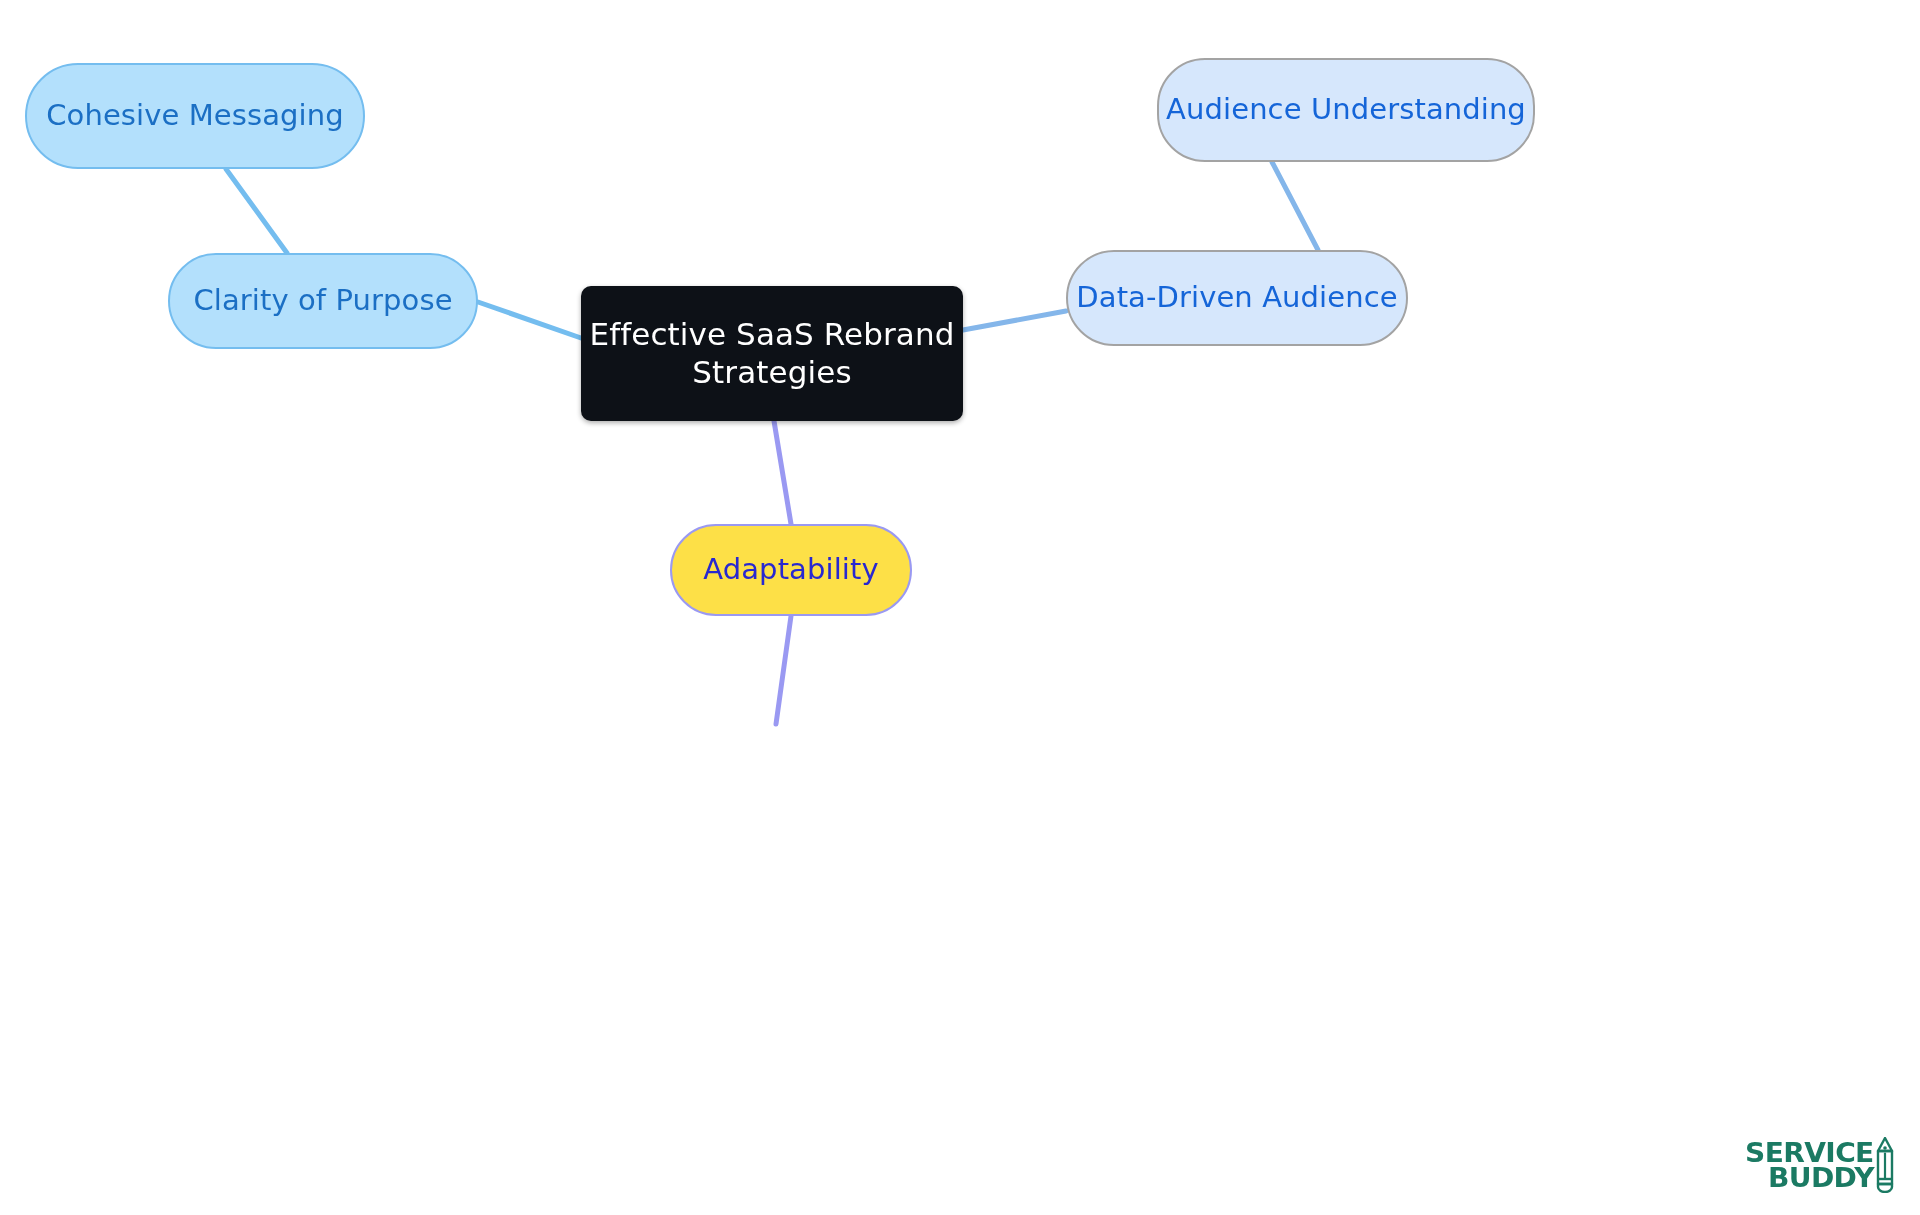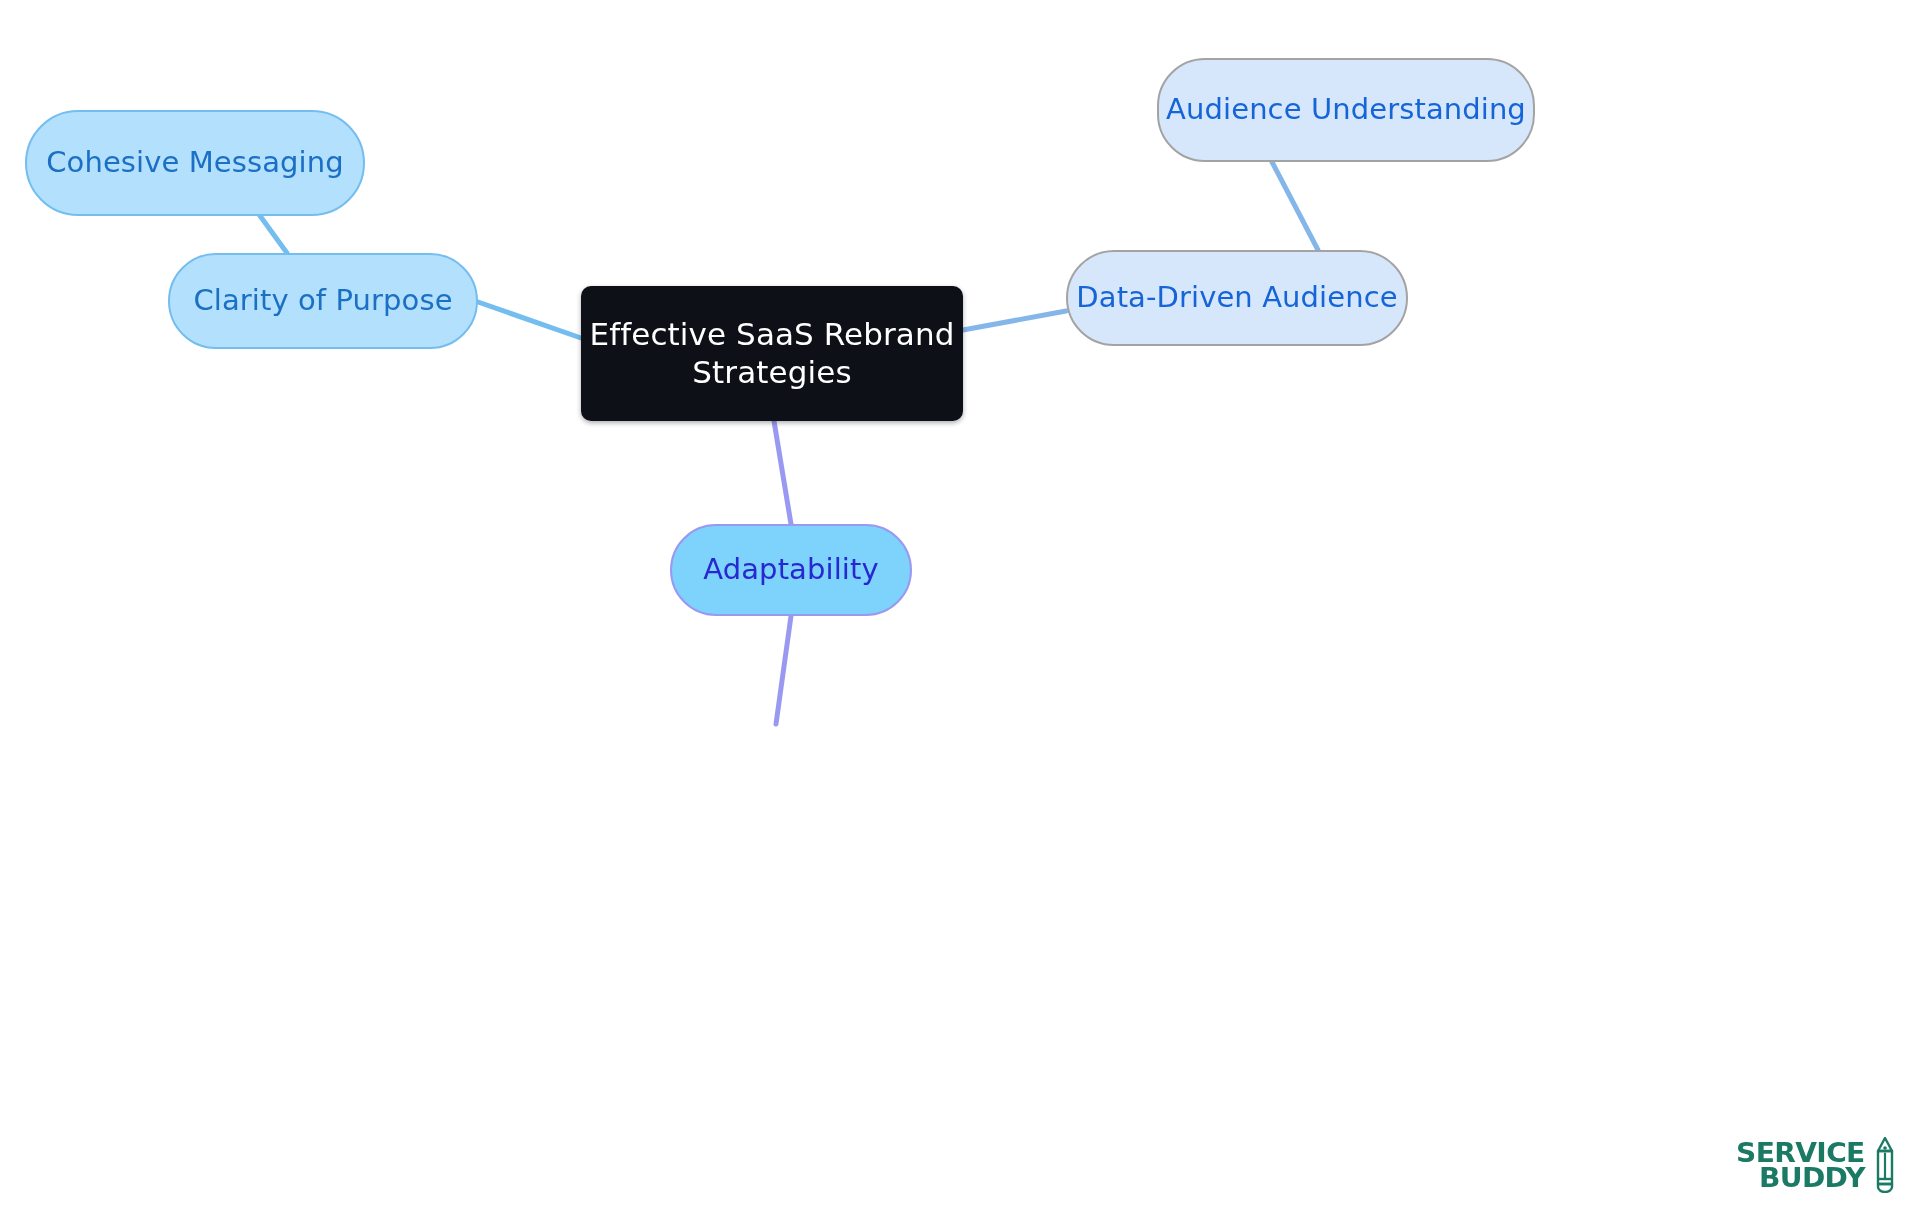--- a/index.html
+++ b/index.html
@@ -65,36 +65,35 @@
 
   .node-blue-b {
     background: #d6e7fc;
     border: 2px solid #a3a3a3;
     color: #1565d8;
     border-radius: 48px;
     font-size: 29px;
   }
 
   .node-purple {
-    background: #7dd3fc;
+    background: #fde047;
     border: 2px solid #9a99f2;
     color: #2828d0;
     border-radius: 52px;
     font-size: 29px;
   }
 
   
   #logo {
     position: absolute;
     right: 24px;
     bottom: 22px;
     z-index: 3;
     display: flex;
     align-items: center;
-    gap: 9px;
   }
   #logo-words {
     display: flex;
     flex-direction: column;
     align-items: flex-end;
     line-height: 0.93;
   }
   #logo-words span {
     color: #1b7a63;
     font-family: "DejaVu Sans", sans-serif;
@@ -121,21 +120,21 @@
 
     <path d="M 963 330 L 1066 311" stroke="#84b6ea" stroke-width="5" fill="none" stroke-linecap="round"></path>
 
     <path d="M 1318 250 L 1272 162" stroke="#84b6ea" stroke-width="5" fill="none" stroke-linecap="round"></path>
 
     <path d="M 774 421 L 791 524" stroke="#9a99f2" stroke-width="5" fill="none" stroke-linecap="round"></path>
 
     <path d="M 791 616 L 776 724" stroke="#9a99f2" stroke-width="5" fill="none" stroke-linecap="round"></path>
   </svg>
 
-  <div class="node node-blue-a" style="left:25px; top:63px; width:340px; height:106px;margin-top:47px;">Cohesive Messaging</div>
+  <div class="node node-blue-a" style="left:25px; top:63px; width:340px; height:106px;">Cohesive Messaging</div>
 
   <div class="node node-blue-a" style="left:168px; top:253px; width:310px; height:96px;">Clarity of Purpose</div>
 
   <div class="node node-root" style="left:581px; top:286px; width:382px; height:135px;">Effective SaaS Rebrand
 Strategies</div>
 
   <div class="node node-blue-b" style="left:1157px; top:58px; width:378px; height:104px;">Audience Understanding</div>
 
   <div class="node node-blue-b" style="left:1066px; top:250px; width:342px; height:96px;">Data-Driven Audience</div>
 

